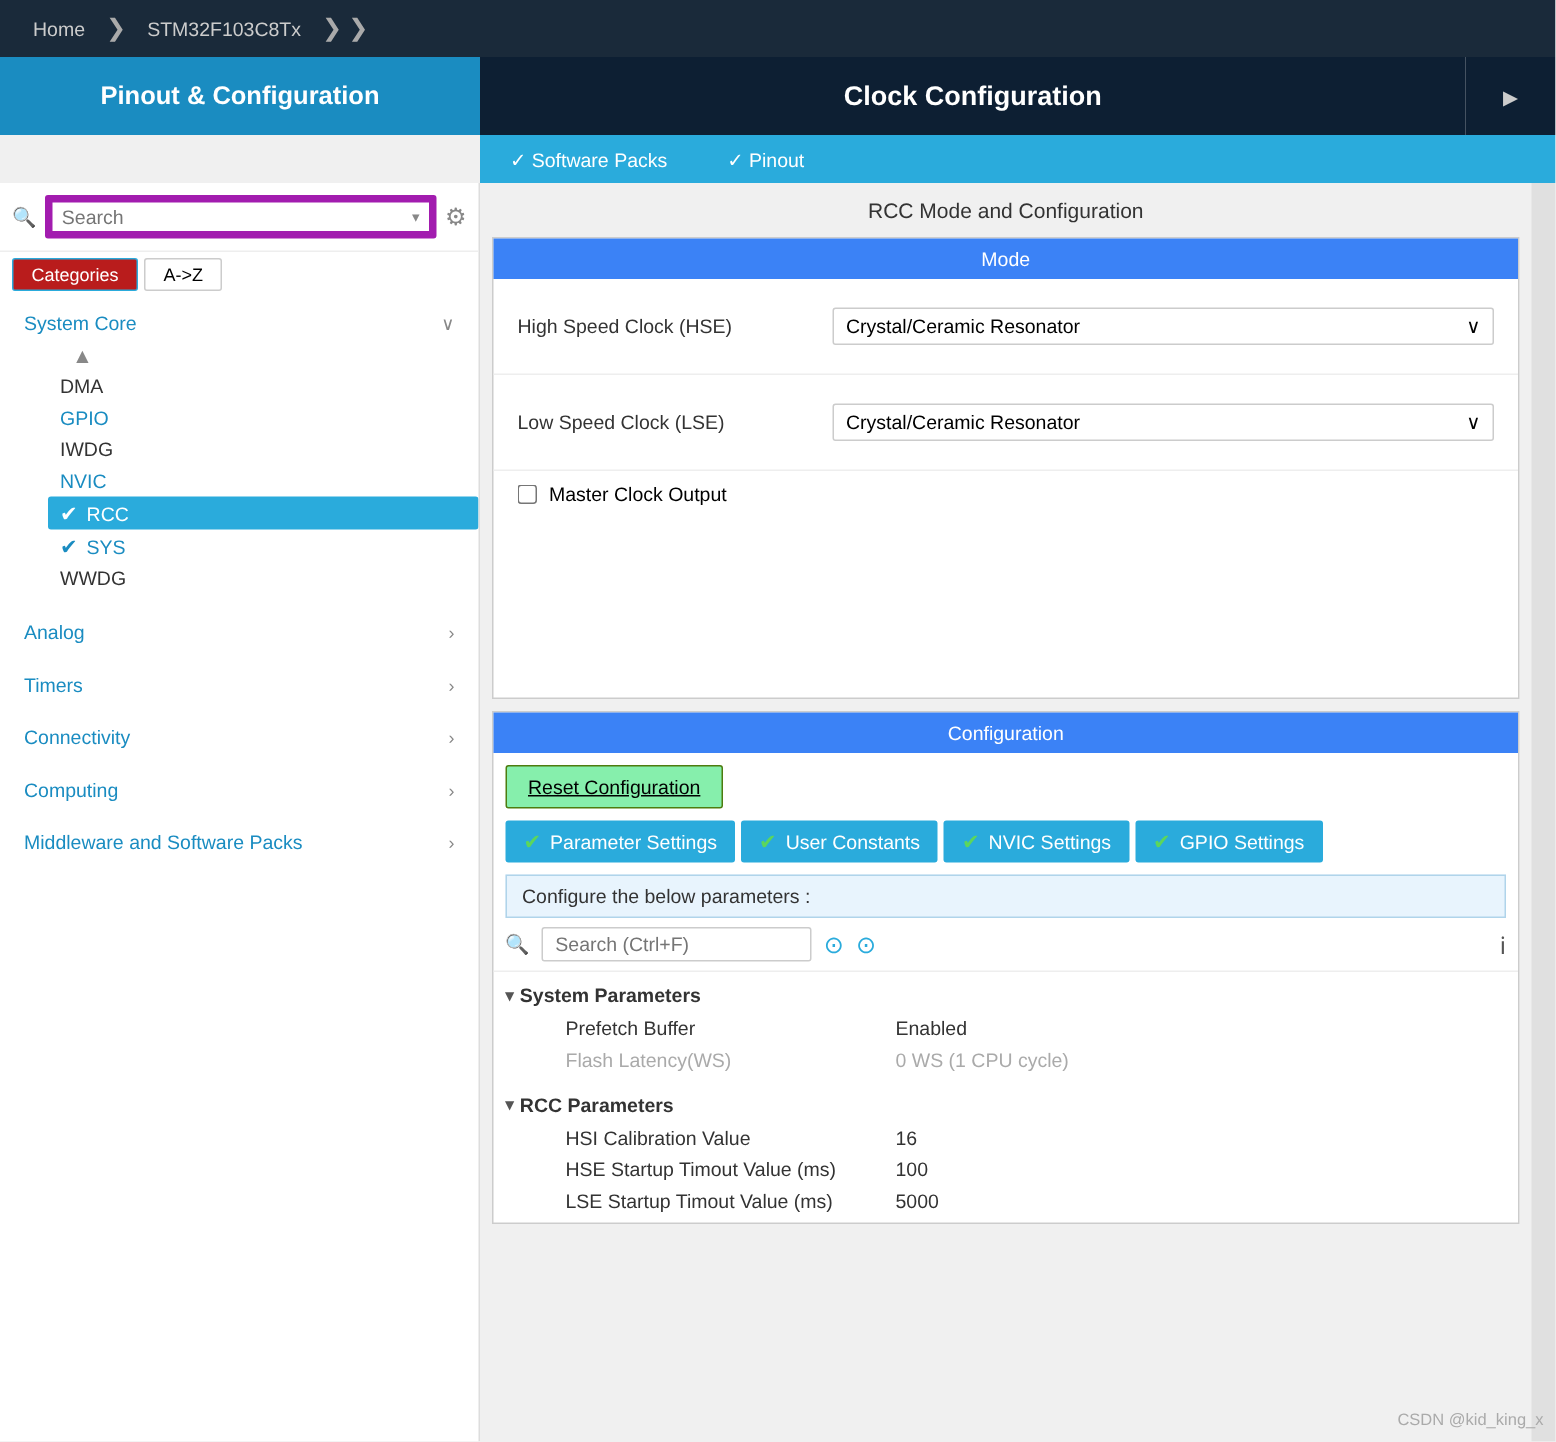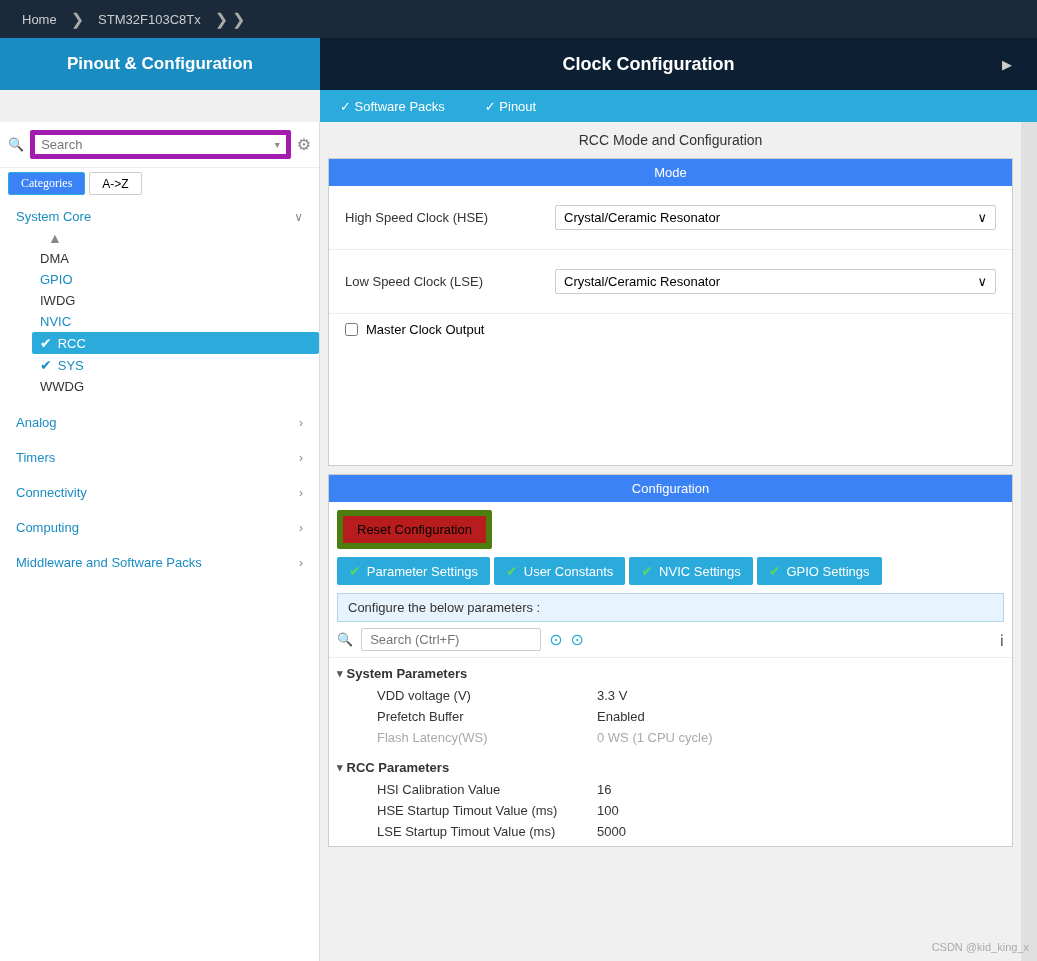--- a/index.html
+++ b/index.html
@@ -130,24 +130,23 @@
     }
     .tab-btn {
       padding: 3px 12px;
       border: 1px solid #ccc;
       border-radius: 2px;
       cursor: pointer;
       font-size: 12px;
       background: white;
     }
     .tab-btn.active {
-      background: #3b82f6;
+      background: #b91c1c;
       color: white;
       border-color: #2aabdc;
-      font-family: Liberation Serif, serif;
     }
 
     
     .category-item {
       display: flex;
       align-items: center;
       justify-content: space-between;
       padding: 10px 16px;
       cursor: pointer;
       color: #1a8cc1;
@@ -256,27 +255,28 @@
       gap: 8px;
     }
 
     
     .config-section {
       margin: 8px 8px 0 8px;
       border: 1px solid #ccc;
       background: white;
     }
     .reset-btn {
-      background: #b91c1c;
-      border: 6px solid #4d7c0f;
+      background: #86efac;
+      border: 1px solid #4d7c0f;
       padding: 6px 14px;
       margin: 8px;
       cursor: pointer;
       font-size: 13px;
       border-radius: 2px;
+      text-decoration: underline;
     }
 
     .config-tabs {
       display: flex;
       margin: 0 8px 8px 8px;
       gap: 4px;
     }
     .config-tab {
       padding: 6px 12px;
       border: none;
@@ -552,24 +552,20 @@
         <span class="param-info-icon">ℹ</span>
       </div>
 
       
       <div class="param-group">
         <div class="param-group-header">
           <span class="param-group-chevron">▾</span>
           <span>System Parameters</span>
         </div>
         <div class="param-row">
-          <span class="param-name">VDD voltage (V)</span>
-          <span class="param-value">3.3 V</span>
-        </div>
-        <div class="param-row">
           <span class="param-name">Prefetch Buffer</span>
           <span class="param-value">Enabled</span>
         </div>
         <div class="param-row">
           <span class="param-name disabled">Flash Latency(WS)</span>
           <span class="param-value disabled">0 WS (1 CPU cycle)</span>
         </div>
       </div>
 
       

